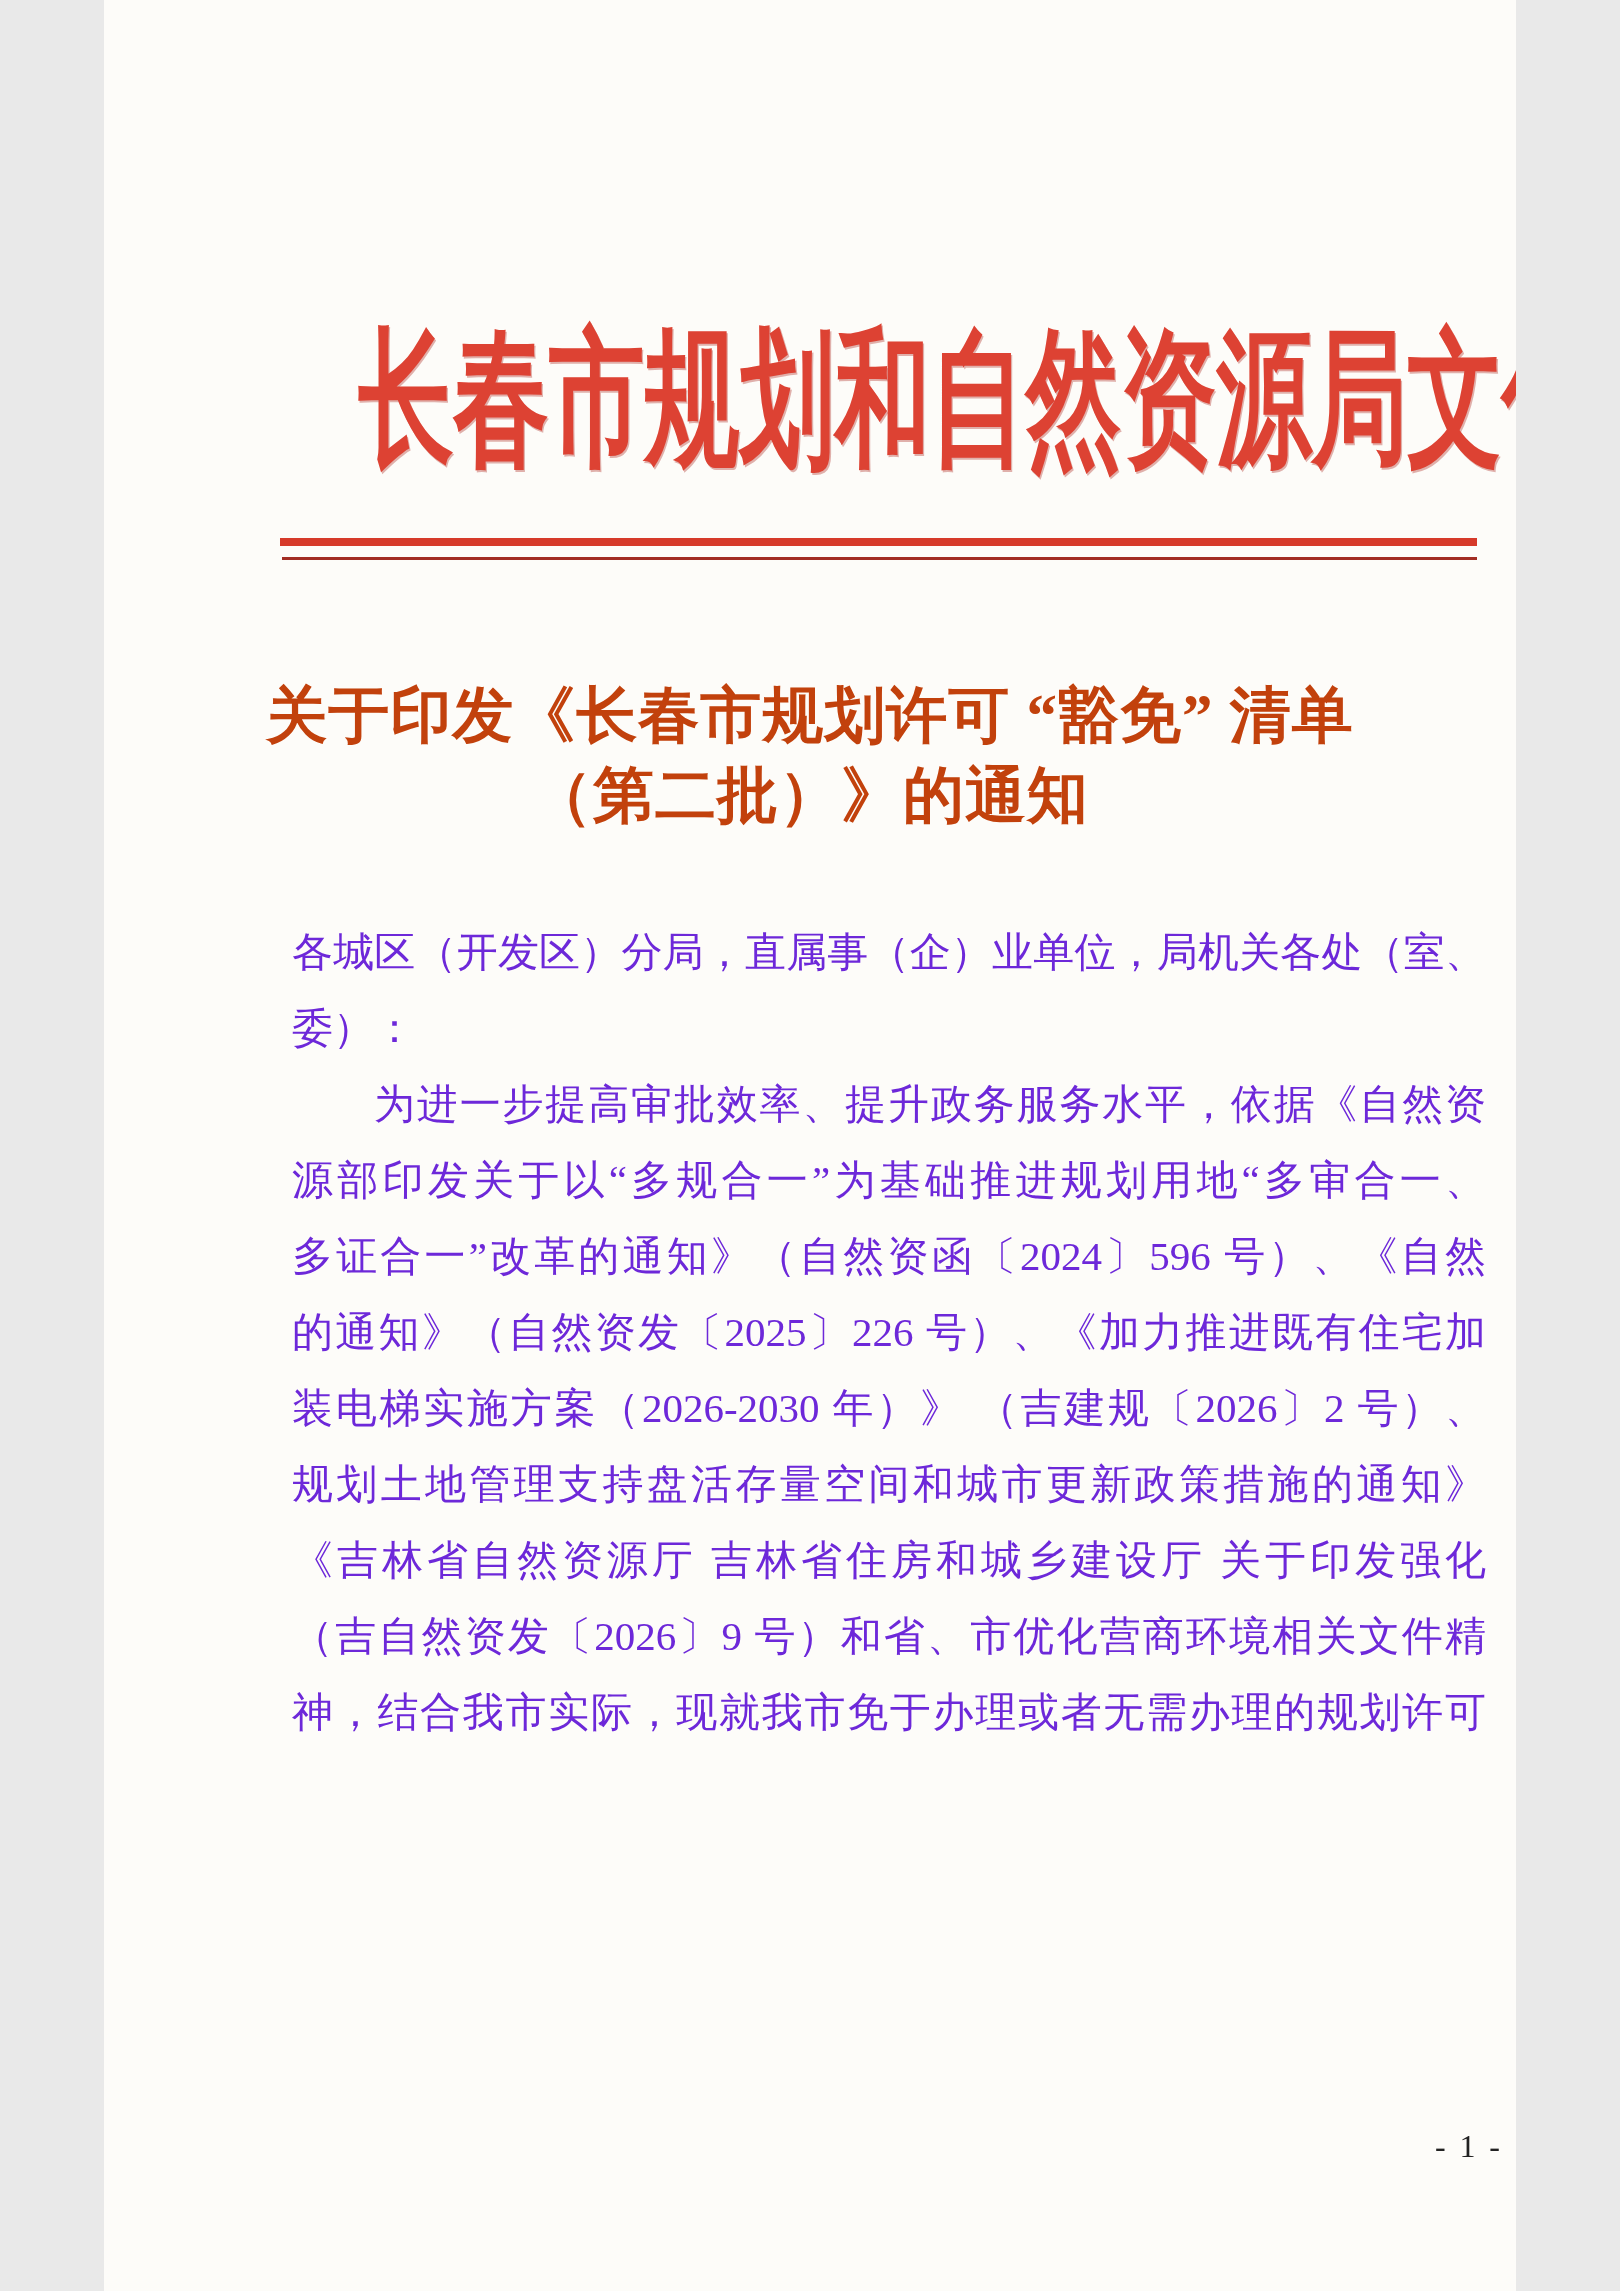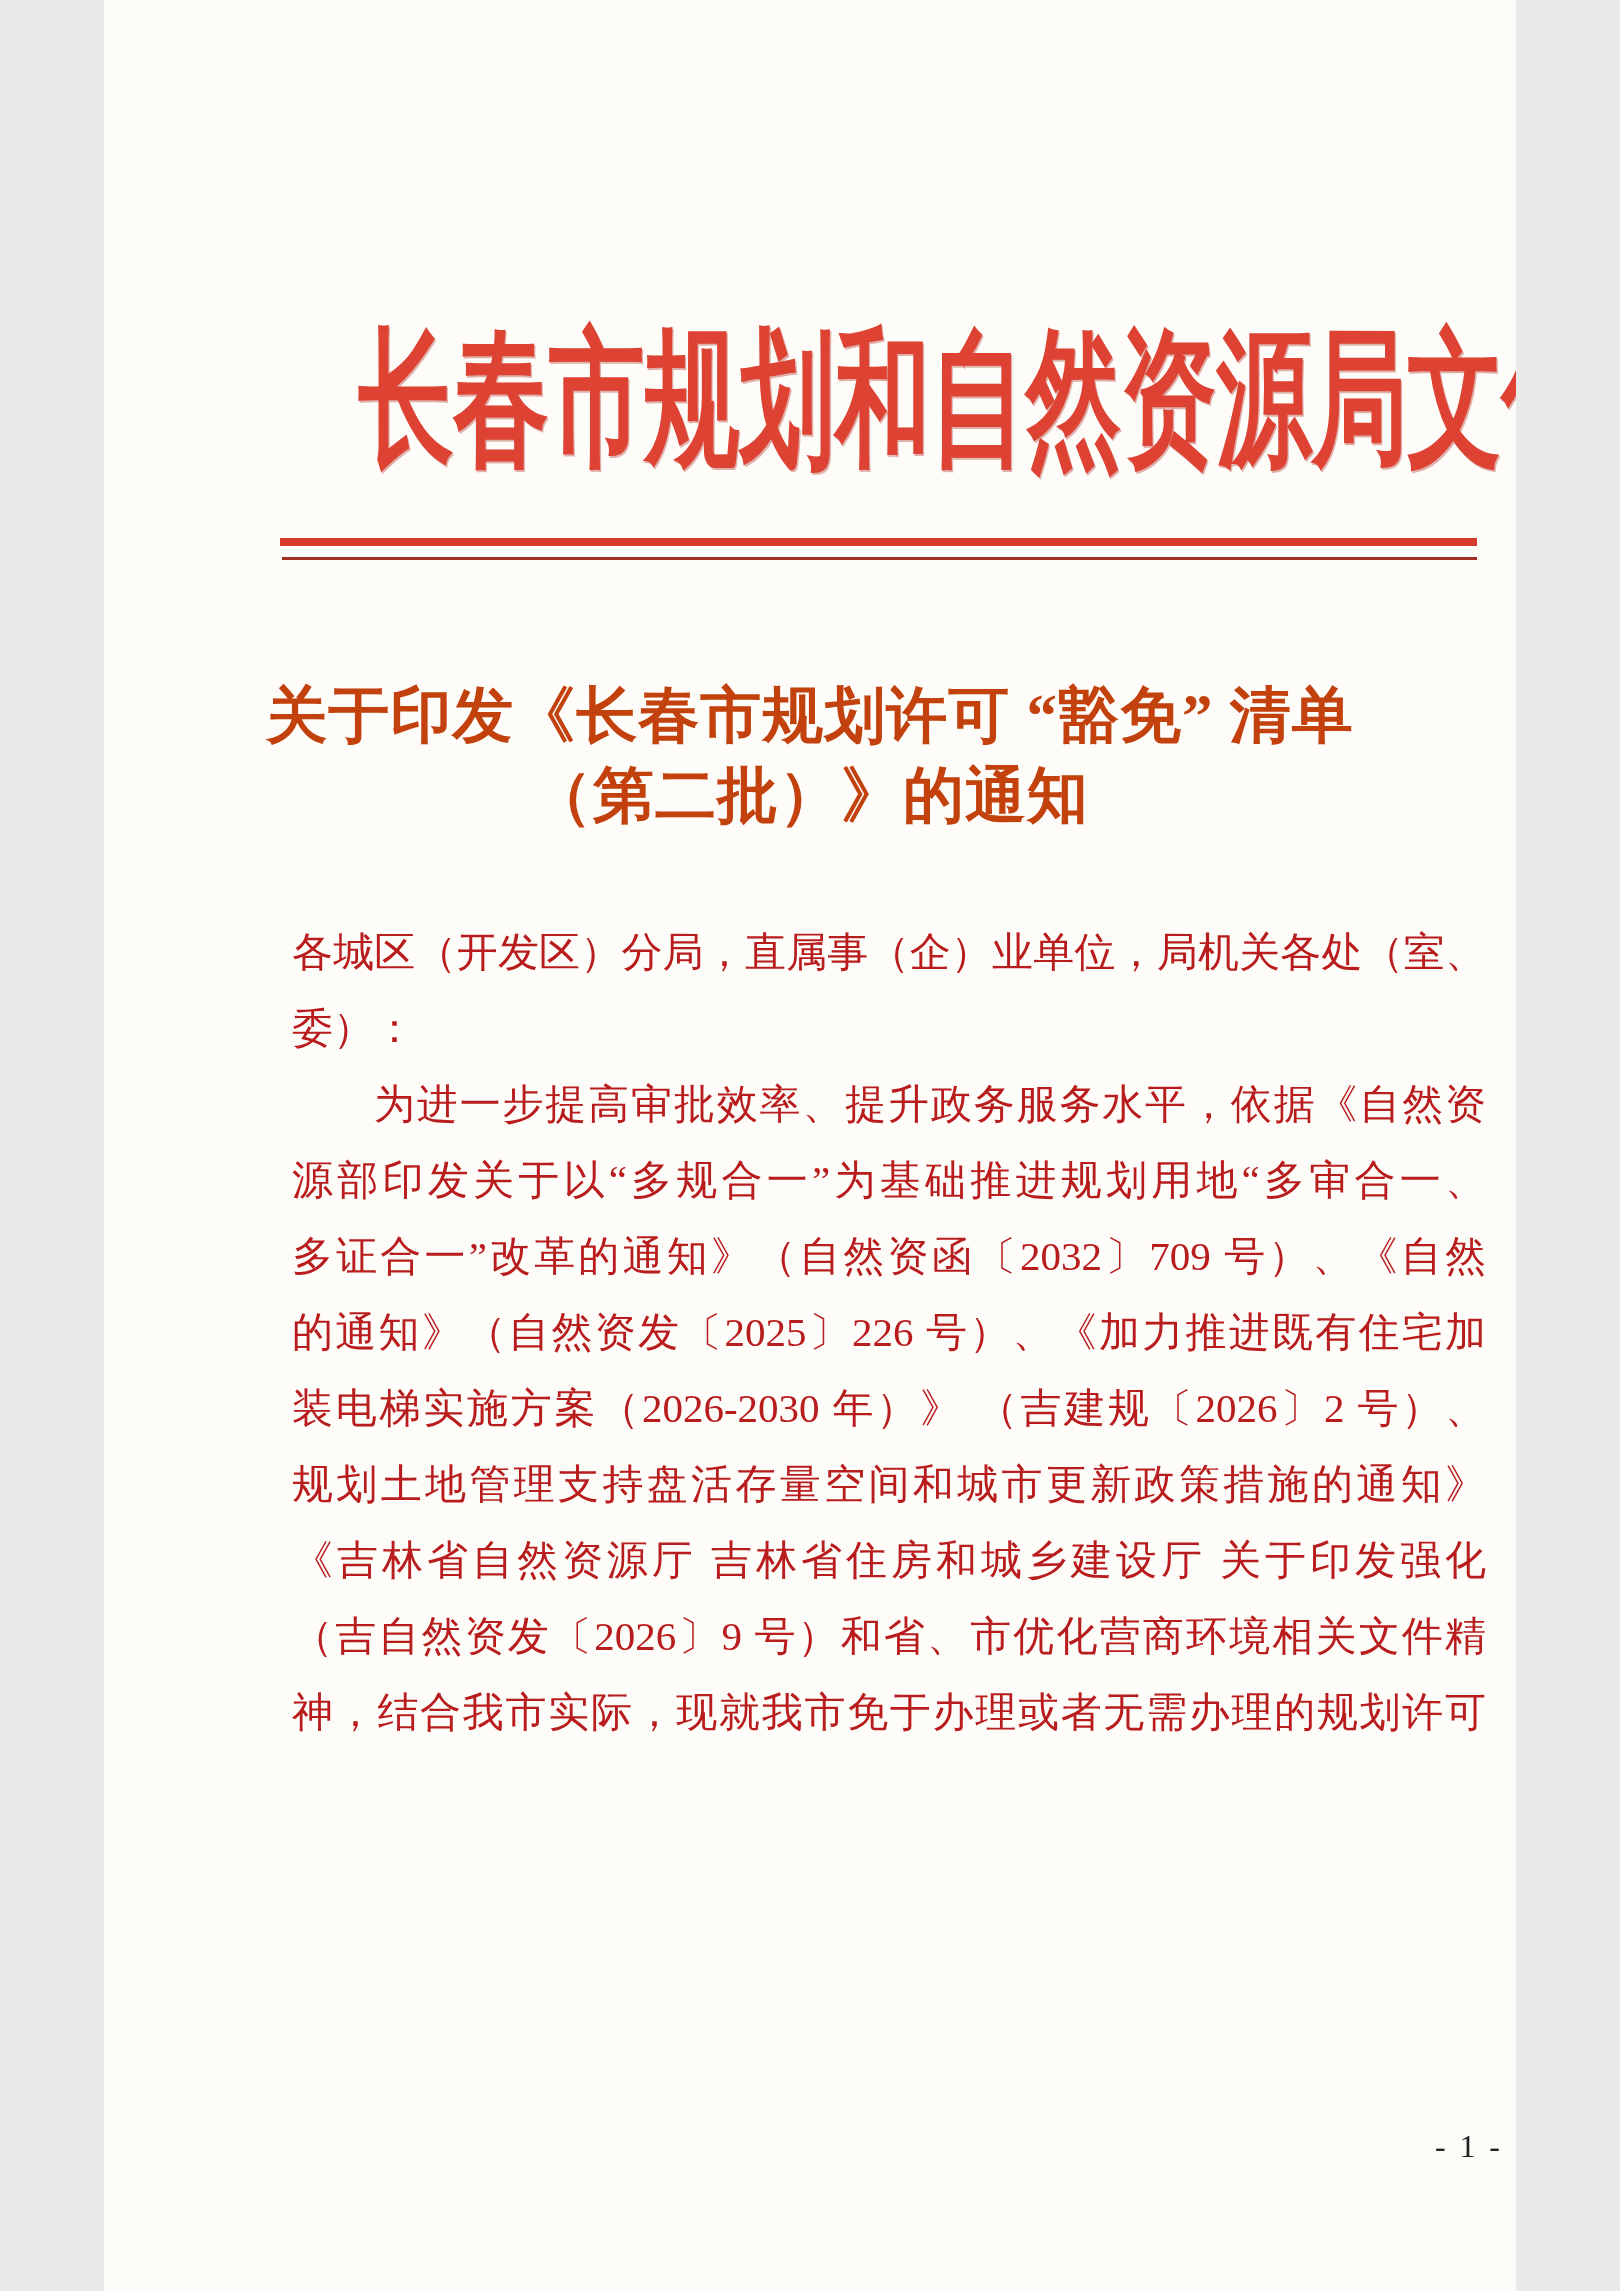--- a/index.html
+++ b/index.html
@@ -60,21 +60,21 @@
     letter-spacing: 1px;
   }
   
   .body-text {
     position: absolute;
     left: 188px;
     top: 914px;
     width: 1194px;
     font-size: 41px;
     line-height: 76px;
-    color: #b91c1c;
+    color: #6d28d9;
   }
   .body-text .line {
     height: 76px;
     overflow: visible;
   }
   .body-text .full {
     text-align: justify;
     text-align-last: justify;
   }
   .body-text .indent {
@@ -104,21 +104,21 @@
   <div class="doc-title">
     <div>关于印发《长春市规划许可 “豁免” 清单</div>
     <div>（第二批）》的通知</div>
   </div>
 
   <div class="body-text">
     <div class="line full">各城区（开发区）分局，直属事（企）业单位，局机关各处（室、</div>
     <div class="line">委）：</div>
     <div class="line full indent">为进一步提高审批效率、提升政务服务水平，依据《自然资</div>
     <div class="line full">源部印发关于以“多规合一”为基础推进规划用地“多审合一、</div>
-    <div class="line full">多证合一”改革的通知》（自然资函〔2032〕709 号）、《自然</div>
+    <div class="line full">多证合一”改革的通知》（自然资函〔2024〕596 号）、《自然</div>
     <div class="line full">的通知》（自然资发〔2025〕226 号）、《加力推进既有住宅加</div>
     <div class="line full">装电梯实施方案（2026-2030 年）》 （吉建规〔2026〕2 号）、</div>
     <div class="line full">规划土地管理支持盘活存量空间和城市更新政策措施的通知》</div>
     <div class="line full">《吉林省自然资源厅 吉林省住房和城乡建设厅 关于印发强化</div>
     <div class="line full">（吉自然资发〔2026〕9 号）和省、市优化营商环境相关文件精</div>
     <div class="line full">神，结合我市实际，现就我市免于办理或者无需办理的规划许可</div>
   </div>
 
   <div class="page-number">- 1 -</div>
 

